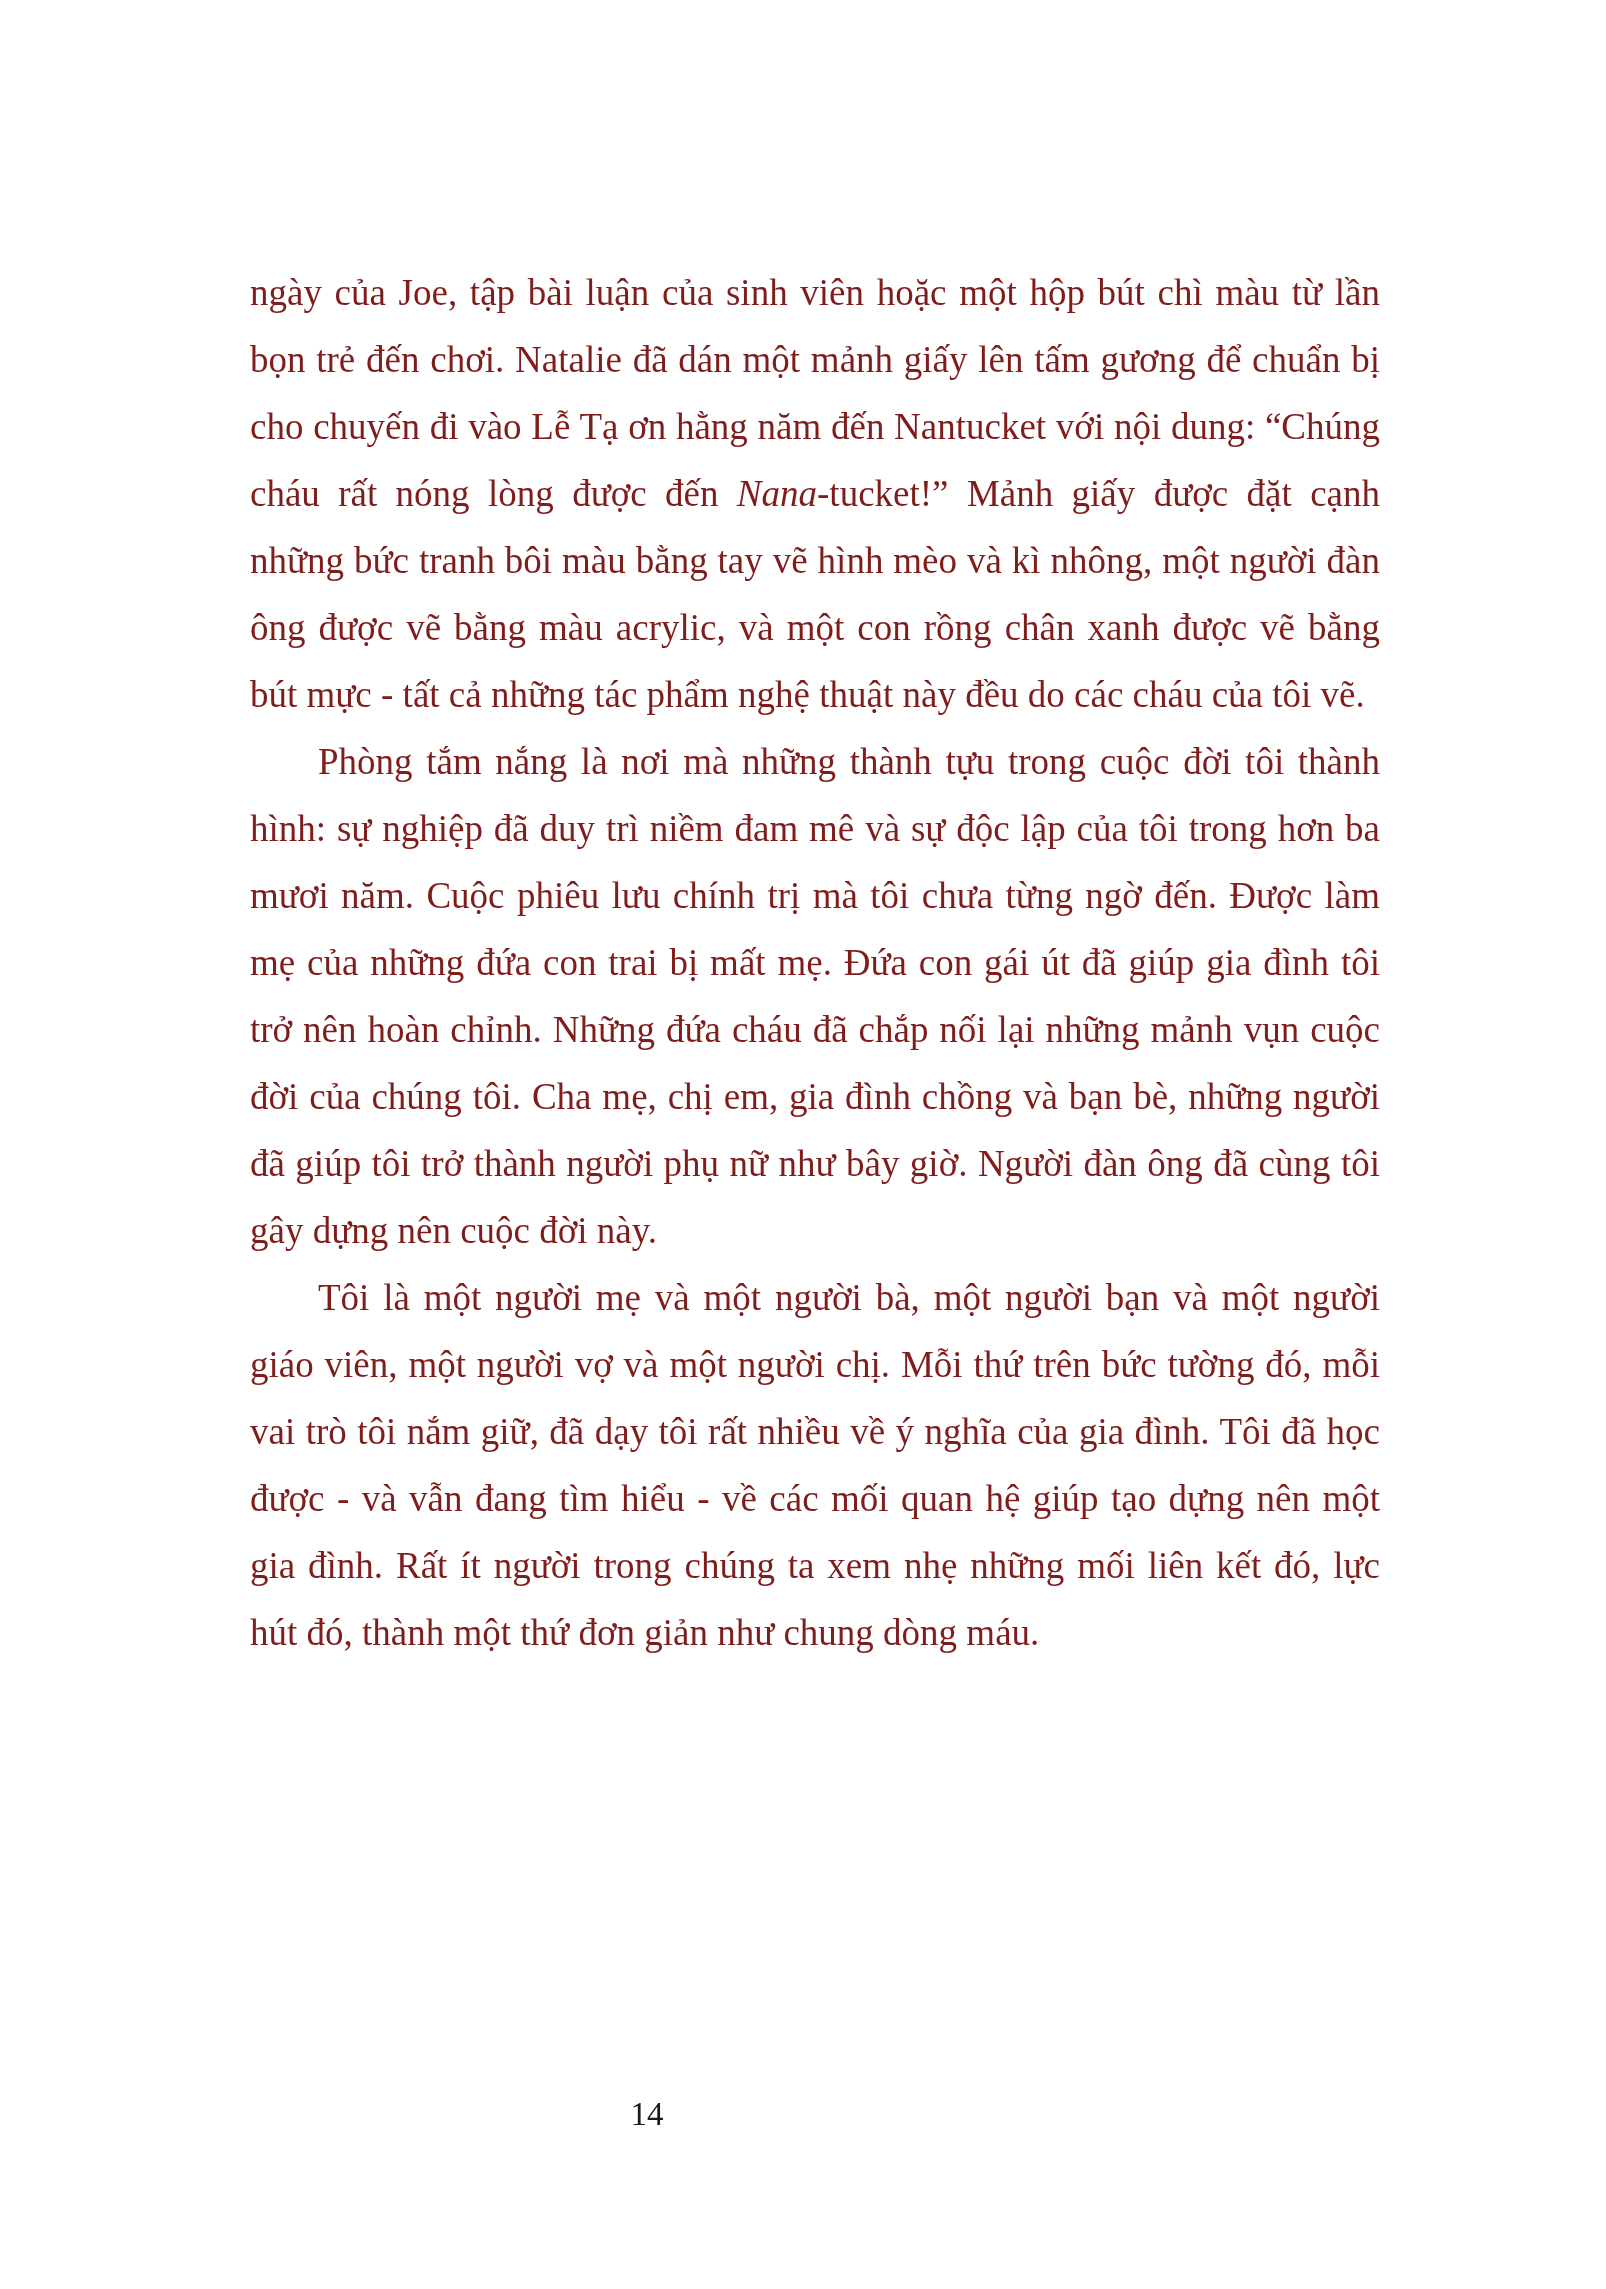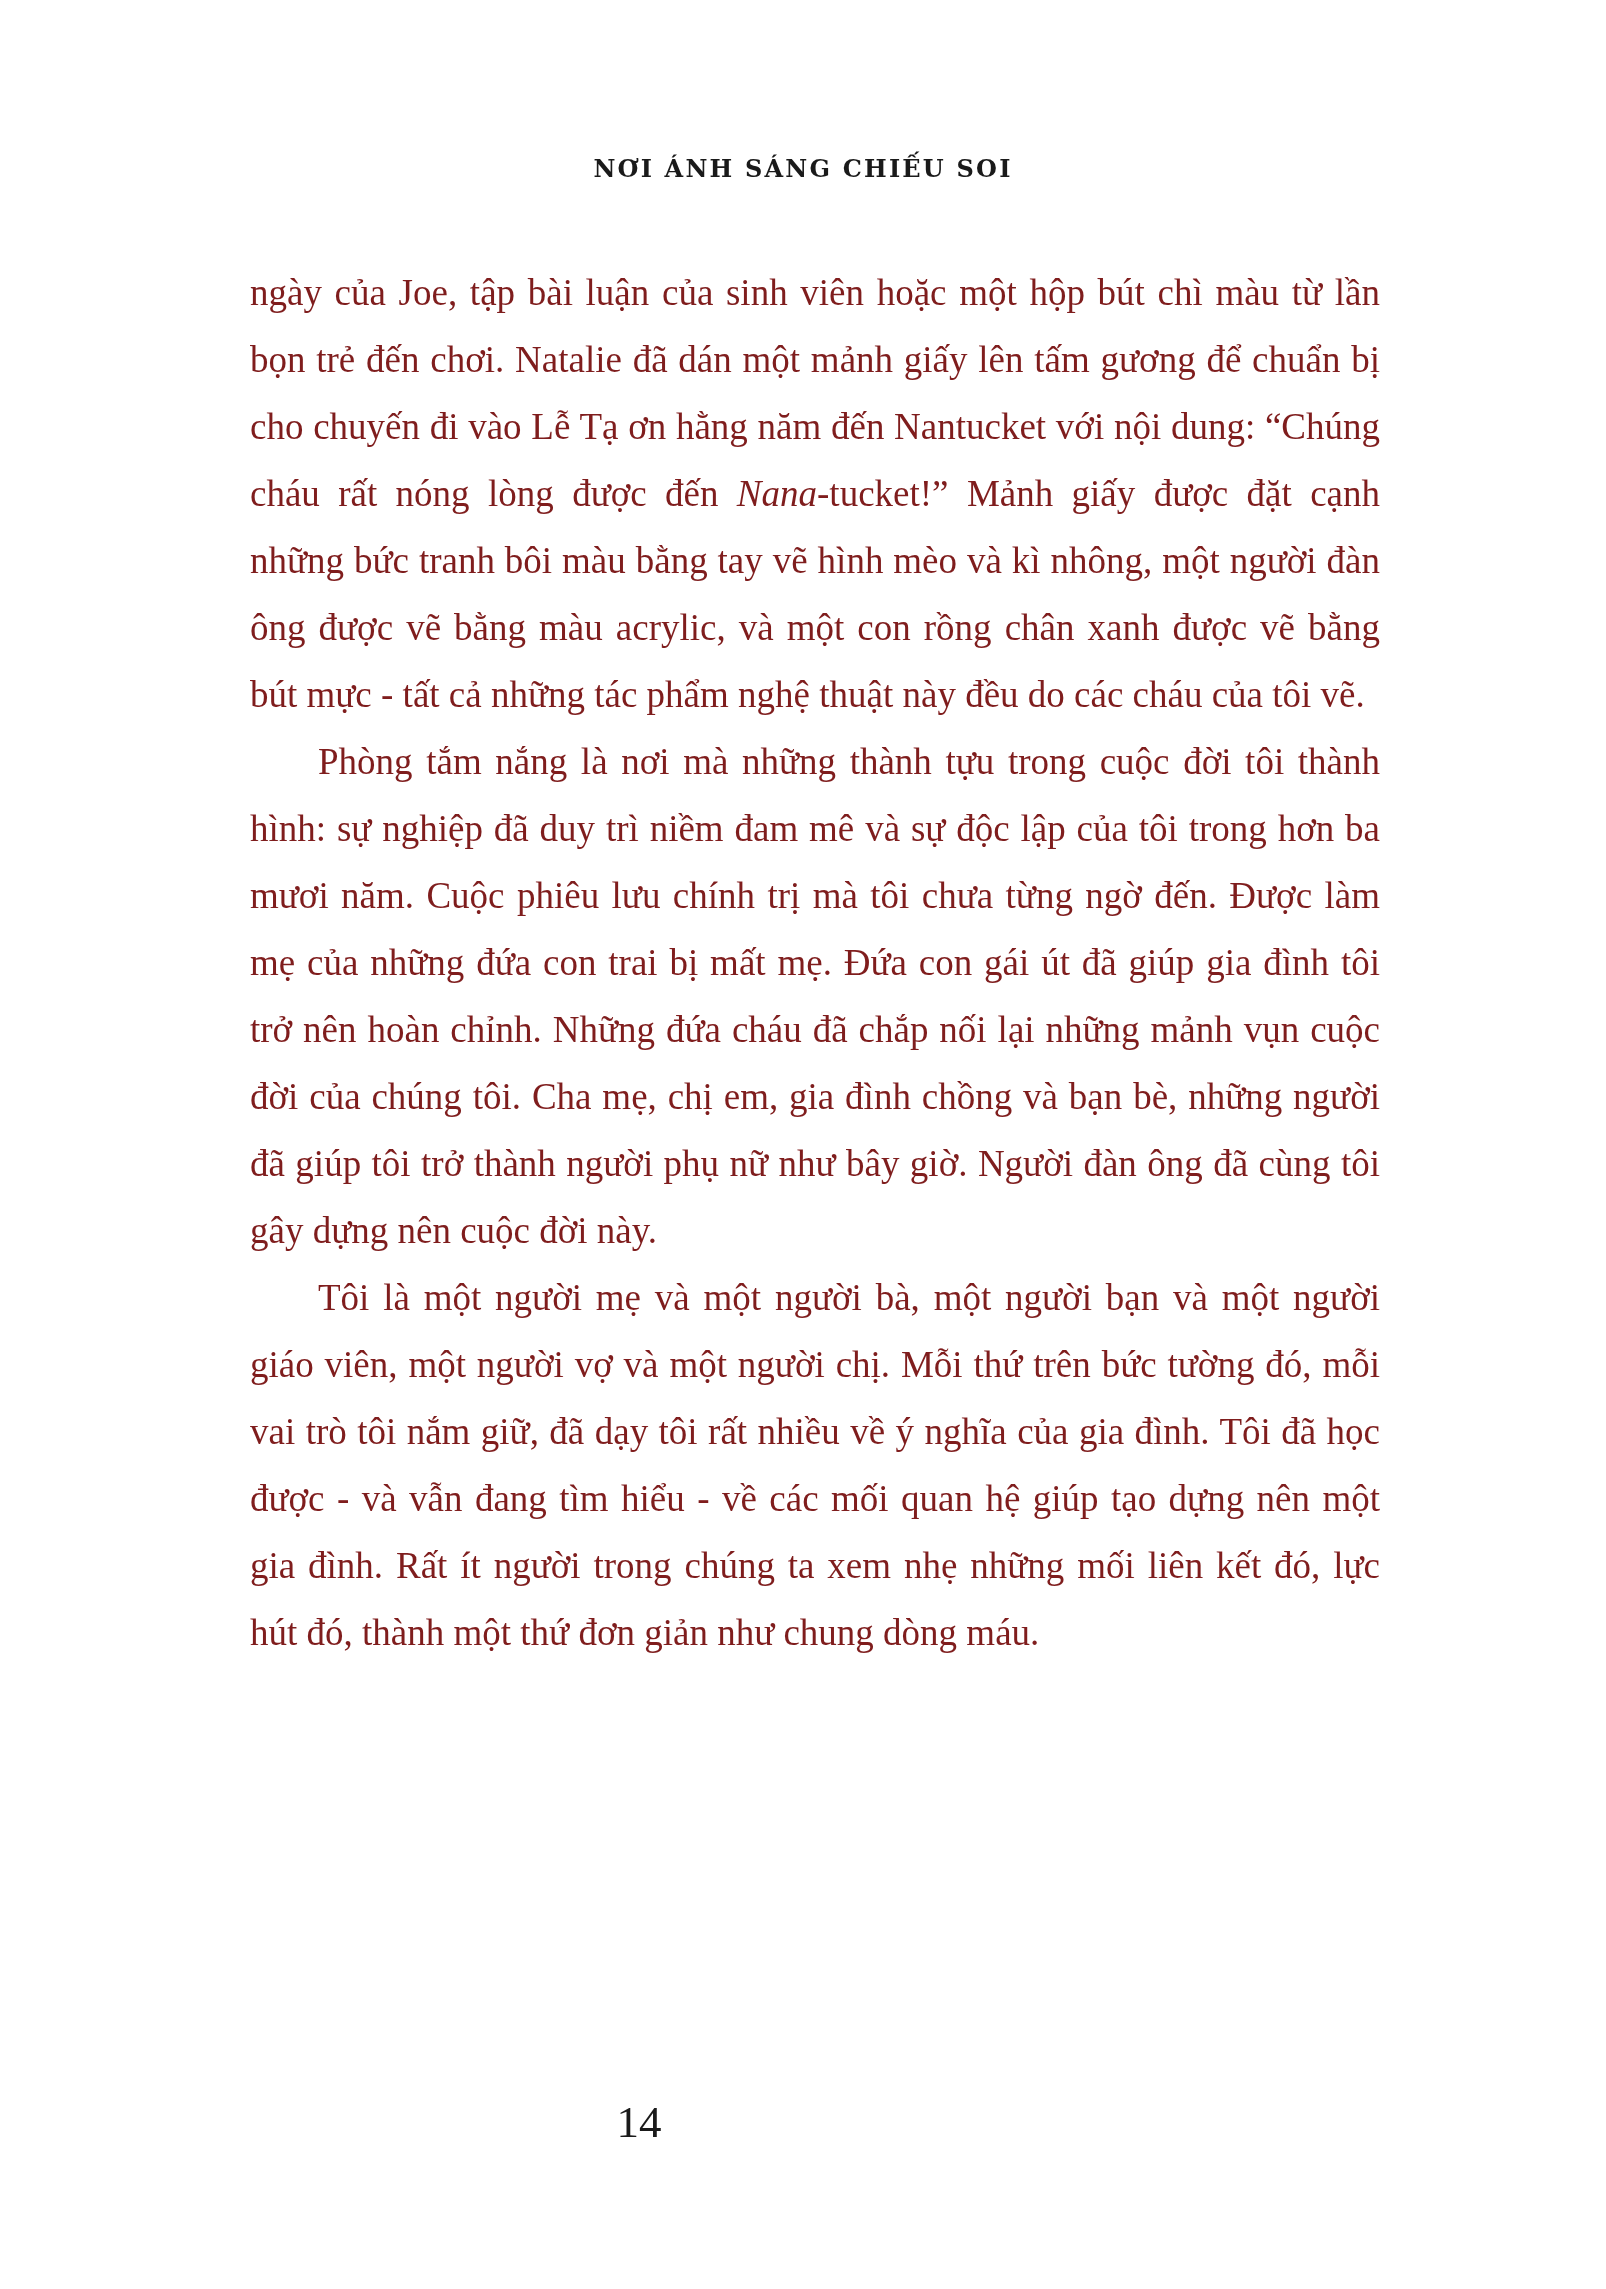--- a/index.html
+++ b/index.html
@@ -53,34 +53,33 @@
   }
   p.para.indent {
     text-indent: 68px;
   }
   p.para + p.para {
     margin-top: 0px;
   }
   .folio {
     position: absolute;
     top: 2096px;
-    left: 0;
+    left: 8px;
     width: 1278px;
     text-align: center;
-    font-size: 45px;
+    font-size: 33px;
     color: #1a1a1a;
   }
   em { font-style: italic; }
 </style>
 </head>
 <body>
 
 <div class="page">
 
-  <div class="running-head">NƠI ÁNH SÁNG CHIẾU SOI</div>
 
   <div class="body-block">
     <p class="para" id="para-1">ngày của Joe, tập bài luận của sinh viên hoặc một hộp bút chì màu từ lần bọn trẻ đến chơi. Natalie đã dán một mảnh giấy lên tấm gương để chuẩn bị cho chuyến đi vào Lễ Tạ ơn hằng năm đến Nantucket với nội dung: “Chúng cháu rất nóng lòng được đến <em>Nana</em>-tucket!” Mảnh giấy được đặt cạnh những bức tranh bôi màu bằng tay vẽ hình mèo và kì nhông, một người đàn ông được vẽ bằng màu acrylic, và một con rồng chân xanh được vẽ bằng bút mực - tất cả những tác phẩm nghệ thuật này đều do các cháu của tôi vẽ.</p>
     <p class="para indent" id="para-2">Phòng tắm nắng là nơi mà những thành tựu trong cuộc đời tôi thành hình: sự nghiệp đã duy trì niềm đam mê và sự độc lập của tôi trong hơn ba mươi năm. Cuộc phiêu lưu chính trị mà tôi chưa từng ngờ đến. Được làm mẹ của những đứa con trai bị mất mẹ. Đứa con gái út đã giúp gia đình tôi trở nên hoàn chỉnh. Những đứa cháu đã chắp nối lại những mảnh vụn cuộc đời của chúng tôi. Cha mẹ, chị em, gia đình chồng và bạn bè, những người đã giúp tôi trở thành người phụ nữ như bây giờ. Người đàn ông đã cùng tôi gây dựng nên cuộc đời này.</p>
     <p class="para indent" id="para-3">Tôi là một người mẹ và một người bà, một người bạn và một người giáo viên, một người vợ và một người chị. Mỗi thứ trên bức tường đó, mỗi vai trò tôi nắm giữ, đã dạy tôi rất nhiều về ý nghĩa của gia đình. Tôi đã học được - và vẫn đang tìm hiểu - về các mối quan hệ giúp tạo dựng nên một gia đình. Rất ít người trong chúng ta xem nhẹ những mối liên kết đó, lực hút đó, thành một thứ đơn giản như chung dòng máu.</p>
   </div>
 
   <div class="folio">14</div>
 
 </div>

